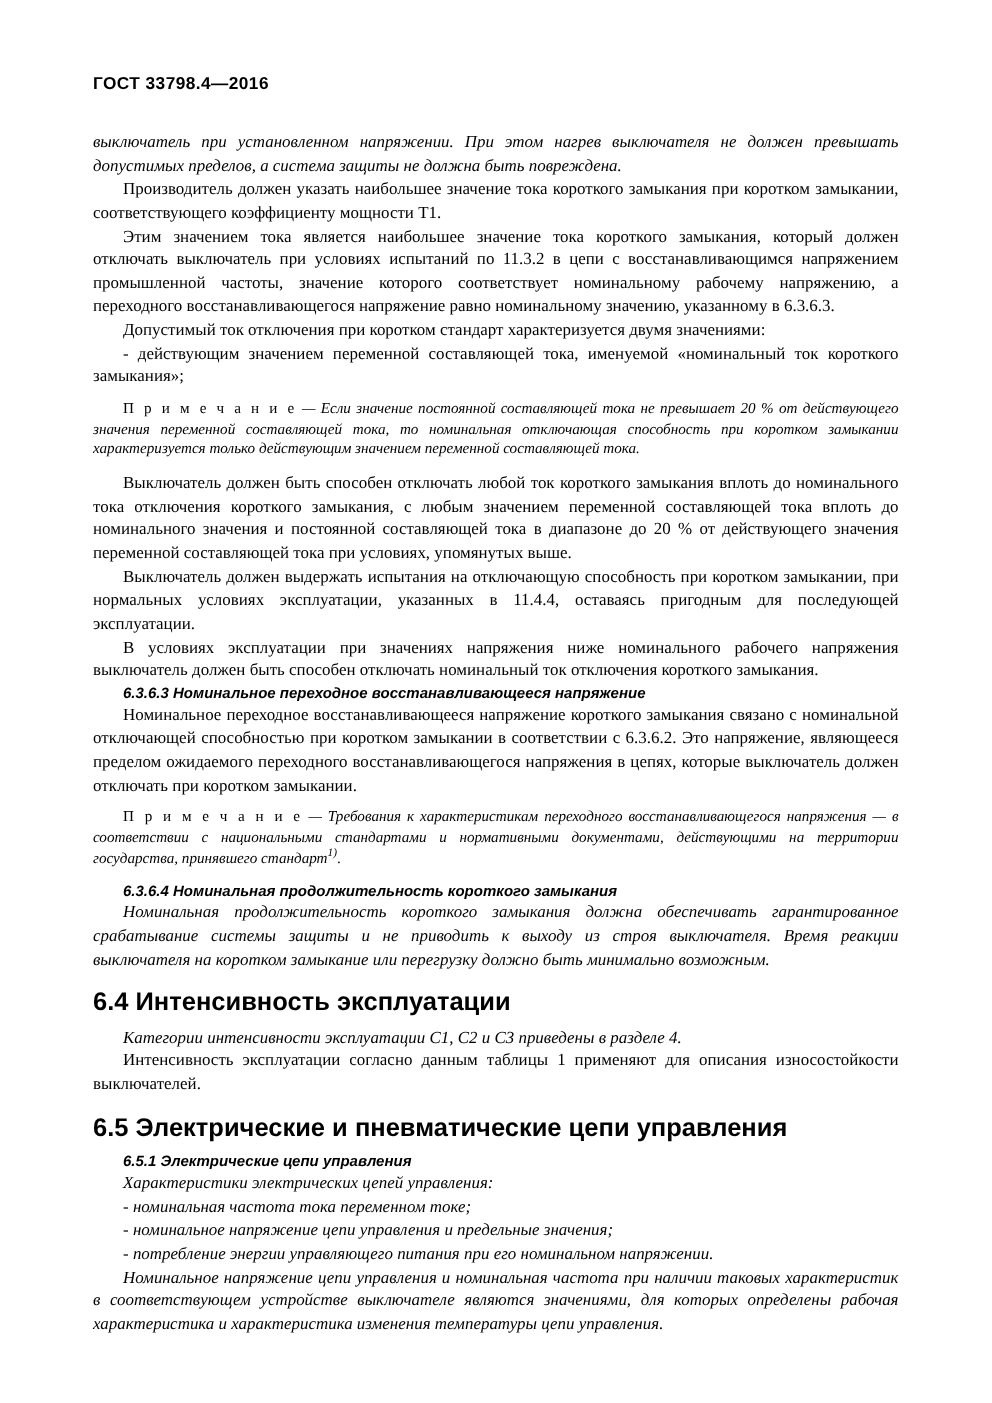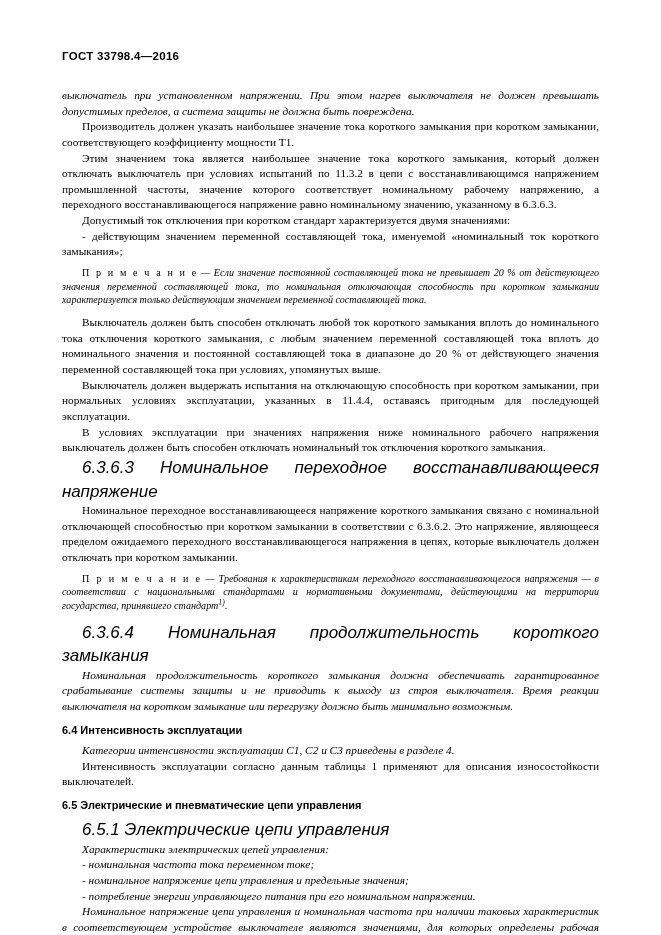--- a/index.html
+++ b/index.html
@@ -60,29 +60,29 @@
     font-style: normal;
   }
   .gap {
     height: 8px;
   }
   .gap-sm {
     height: 5px;
   }
   .heading-sans {
     font-family: "Liberation Sans", sans-serif;
-    font-size: 11px;
+    font-size: 17px;
     font-weight: bold;
     margin: 0;
     text-indent: 0;
   }
   .heading-sans-ind {
     font-family: "Liberation Sans", sans-serif;
-    font-size: 17px;
-    font-weight: normal;
+    font-size: 10px;
+    font-weight: bold;
     font-style: italic;
     margin: 0;
     text-indent: 20px;
   }
   .subheading-italic {
     font-style: italic;
     text-indent: 20px;
   }
   sup {
     font-size: 7.6px;

